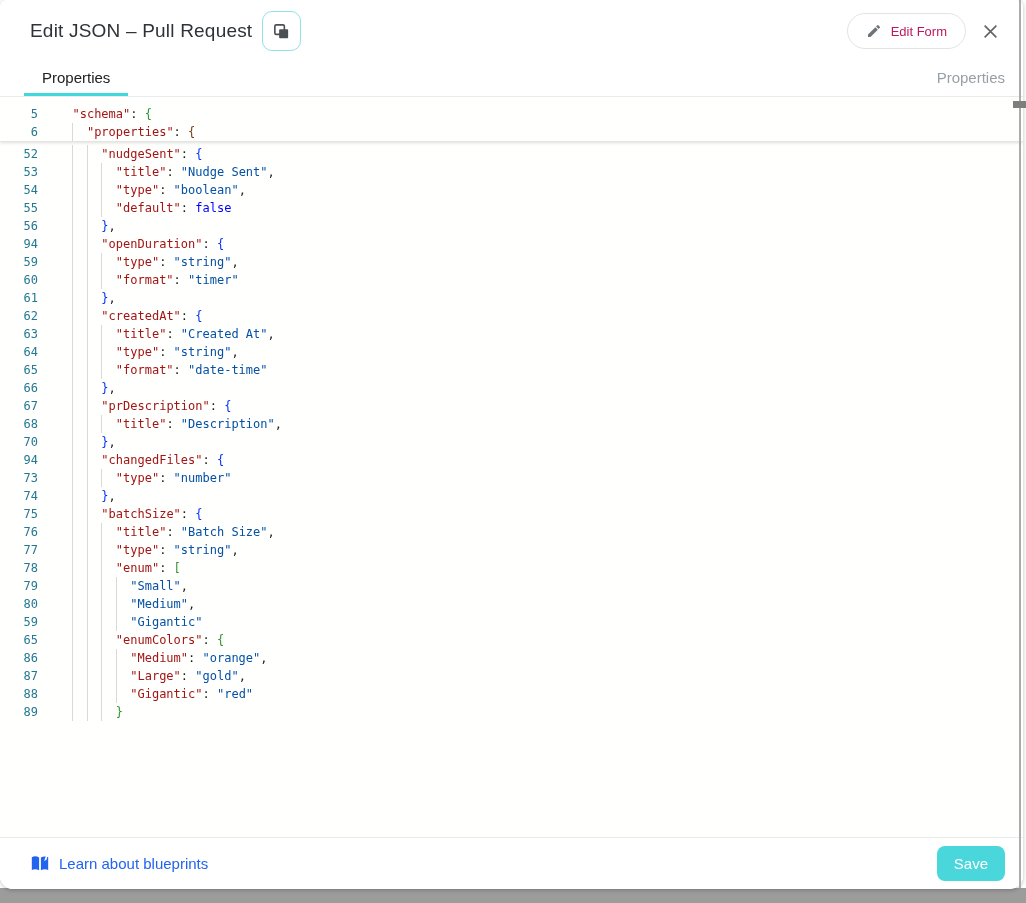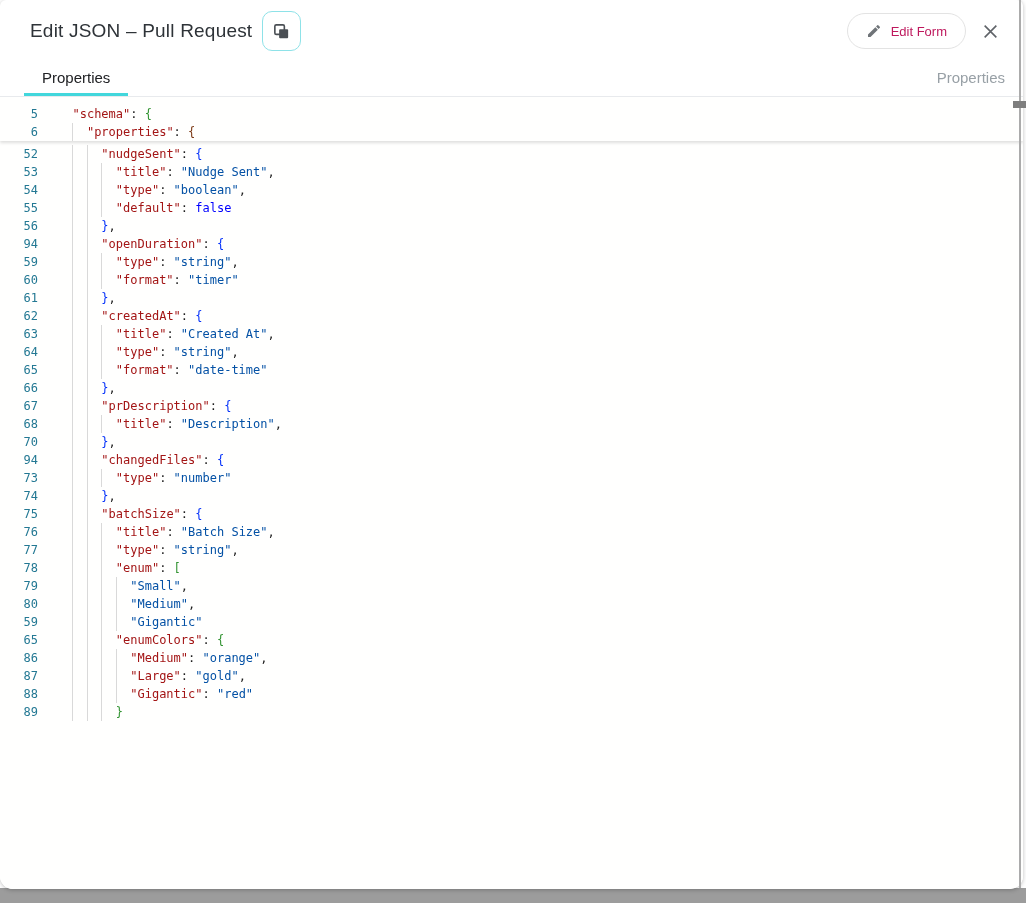--- a/index.html
+++ b/index.html
@@ -236,18 +236,30 @@
             <span class="gutter">88</span>
             <span class="code"><span class="guide" style="left: 2ch;"></span><span class="guide" style="left: 4ch;"></span><span class="guide" style="left: 6ch;"></span><span class="guide" style="left: 8ch;"></span><span>          </span><span class="tk-k">"Gigantic"</span><span class="tk-p">: </span><span class="tk-s">"red"</span></span>
           </div>
           <div class="code-row">
             <span class="gutter">89</span>
             <span class="code"><span class="guide" style="left: 2ch;"></span><span class="guide" style="left: 4ch;"></span><span class="guide" style="left: 6ch;"></span><span>        </span><span class="tk-b2">}</span></span>
           </div>
         </div>
     </div>
 
+    <div class="modal-footer">
+      <a class="blueprints-link">
+        <span style="display:flex;">
+          <svg width="20" height="18" viewBox="0 0 24 22" fill="#2064f0">
+            <path d="M2 2.6C4.8 1.2 8 1.3 10.9 3v15.6C8 17 4.8 16.9 2 18.2V2.6z"></path>
+            <path d="M13.1 3C15 1.9 17 1.5 19 1.8l-2 5.4 3-1.5.9-3.5c.4.1.8.3 1.1.4v15.6c-2.8-1.3-6-1.2-8.9.4V3z"></path>
+          </svg>
+        </span>
+        <span>Learn about blueprints</span>
+      </a>
+      <button class="save-btn">Save</button>
+    </div>
 
   </div>
 
   <div class="page-scroll-line"></div>
   <div class="editor-scroll-thumb"></div>
 </div>
 
 </body></html>

